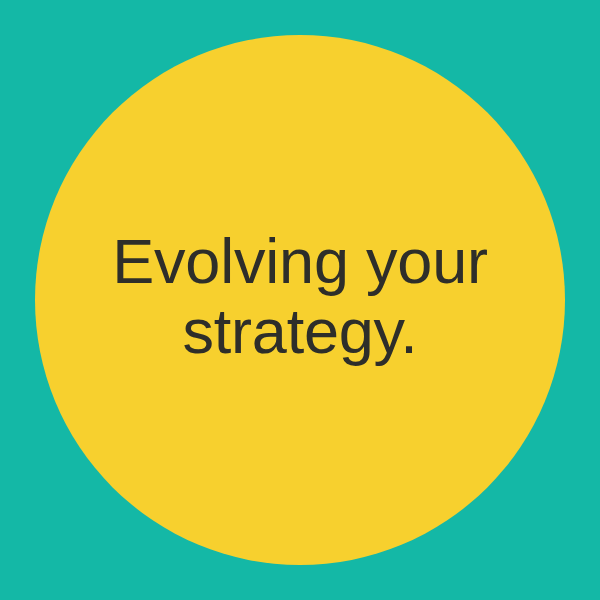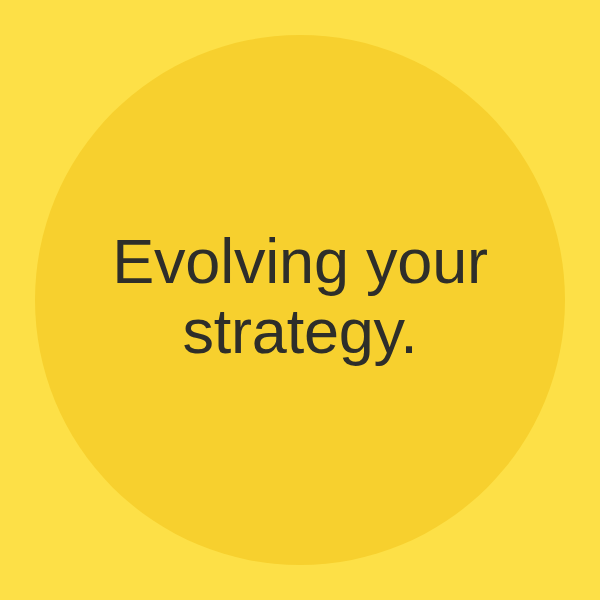--- a/index.html
+++ b/index.html
@@ -64,21 +64,21 @@
   }
 
   
   #headline-inner {
     transform: translateY(-4px);
   }
 </style>
 </head>
 <body style="background: rgb(255, 255, 255);">
 
-<div id="canvas" style="background: #fde047;">
+<div id="canvas" style="background: #14b8a6;">
 
   <div id="circle-shape" style="left: 35px; top: 35px; width: 530px; height: 530px; background: rgb(247, 208, 46);"></div>
 
   <div id="headline" style="left: 35px; top: 35px; width: 530px; height: 530px;">
     <div id="headline-inner">
       <span class="headline-line" style="color: rgb(46, 46, 42); font-size: 63px; line-height: 70px; text-align: center;">Evolving your</span>
       <span class="headline-line" style="color: rgb(46, 46, 42); font-size: 63px; line-height: 70px; text-align: center;">strategy.</span>
     </div>
   </div>
 

